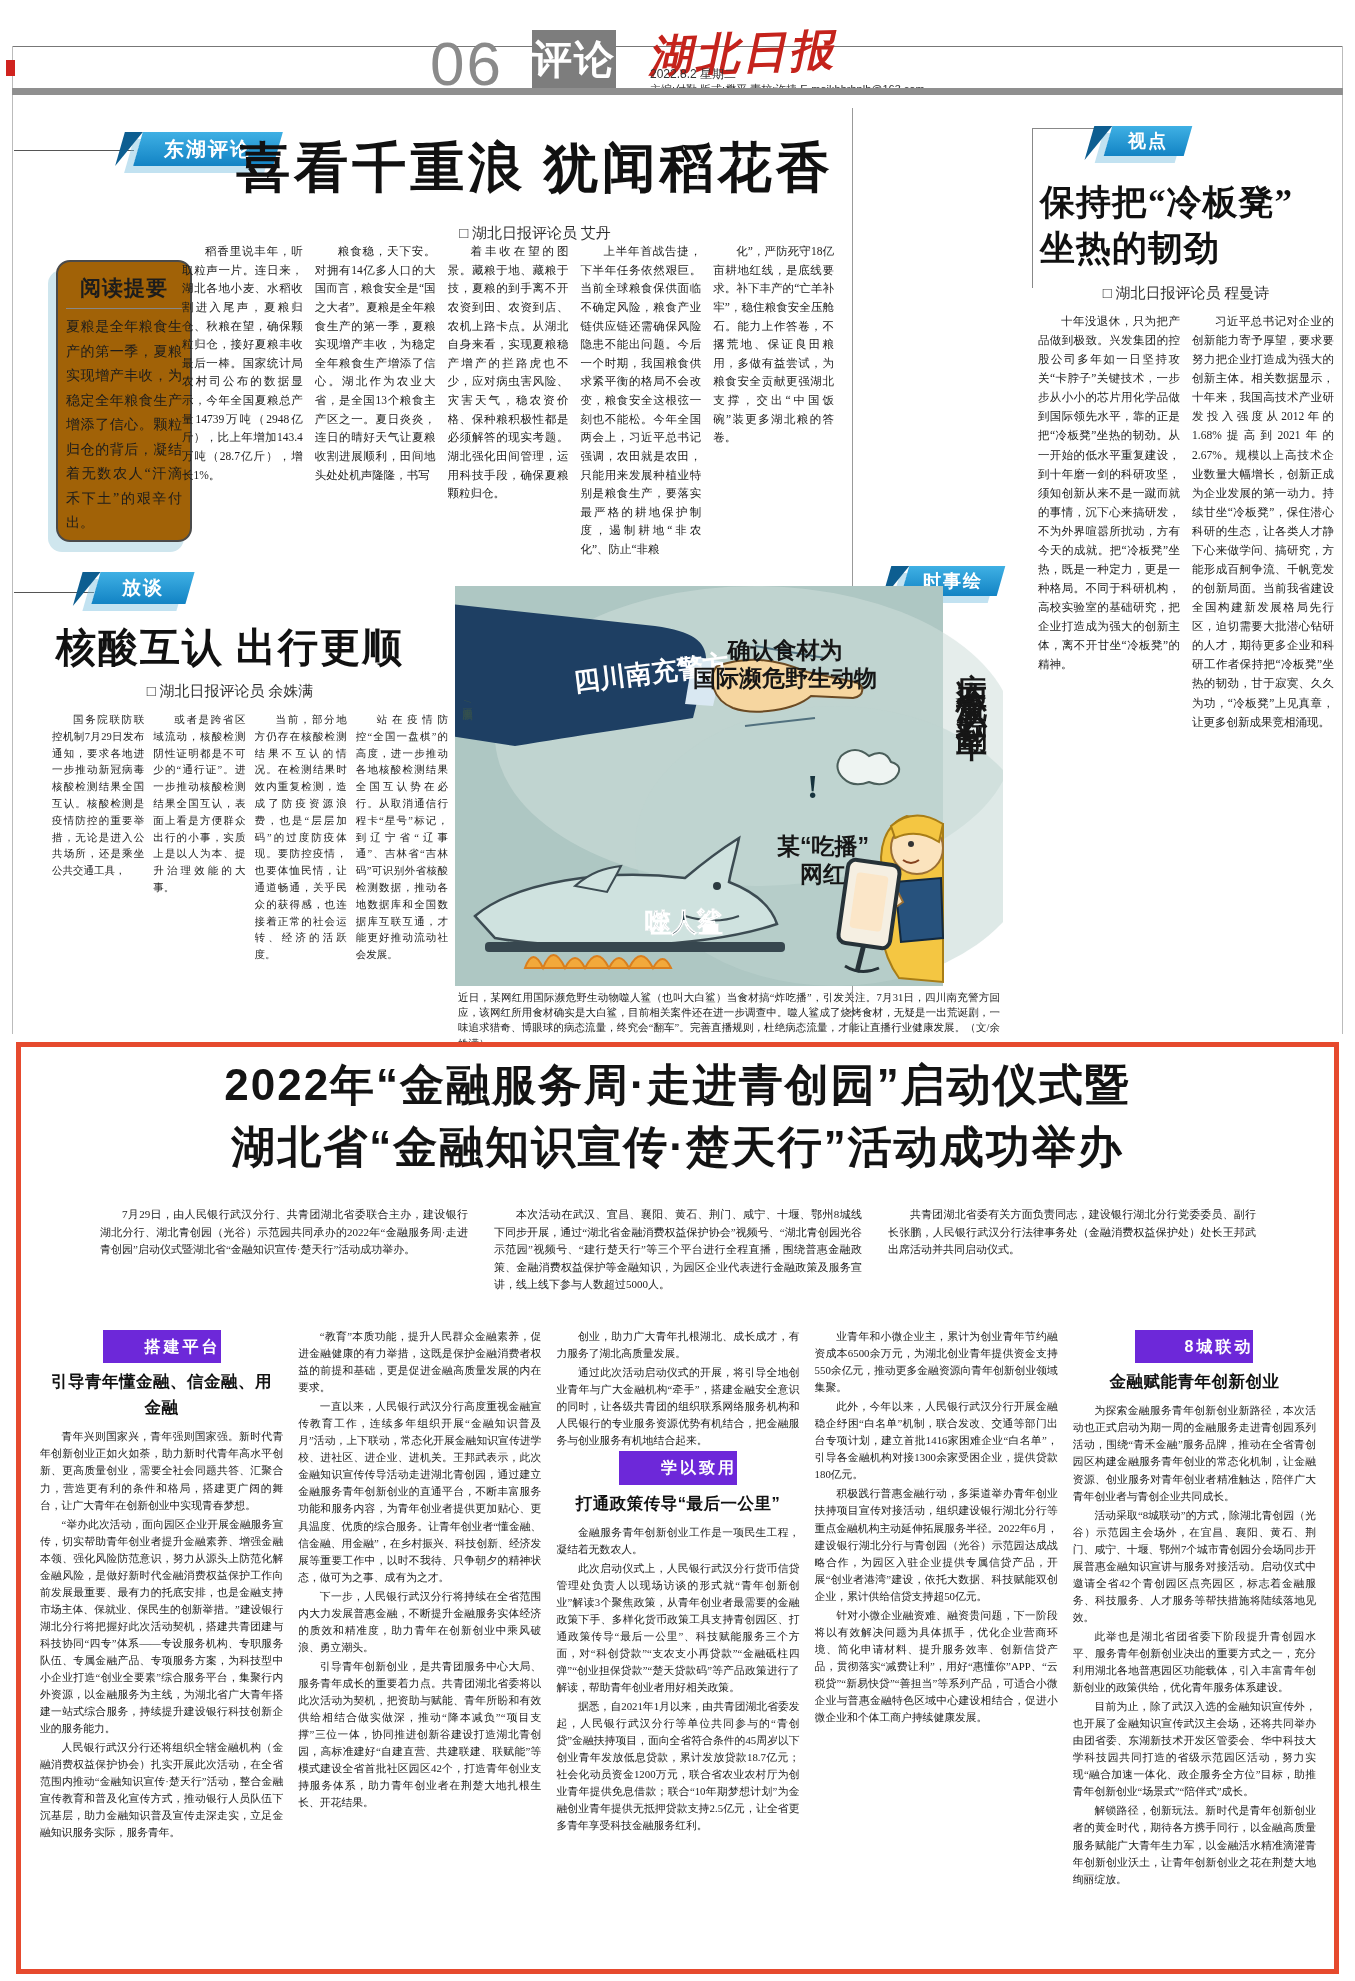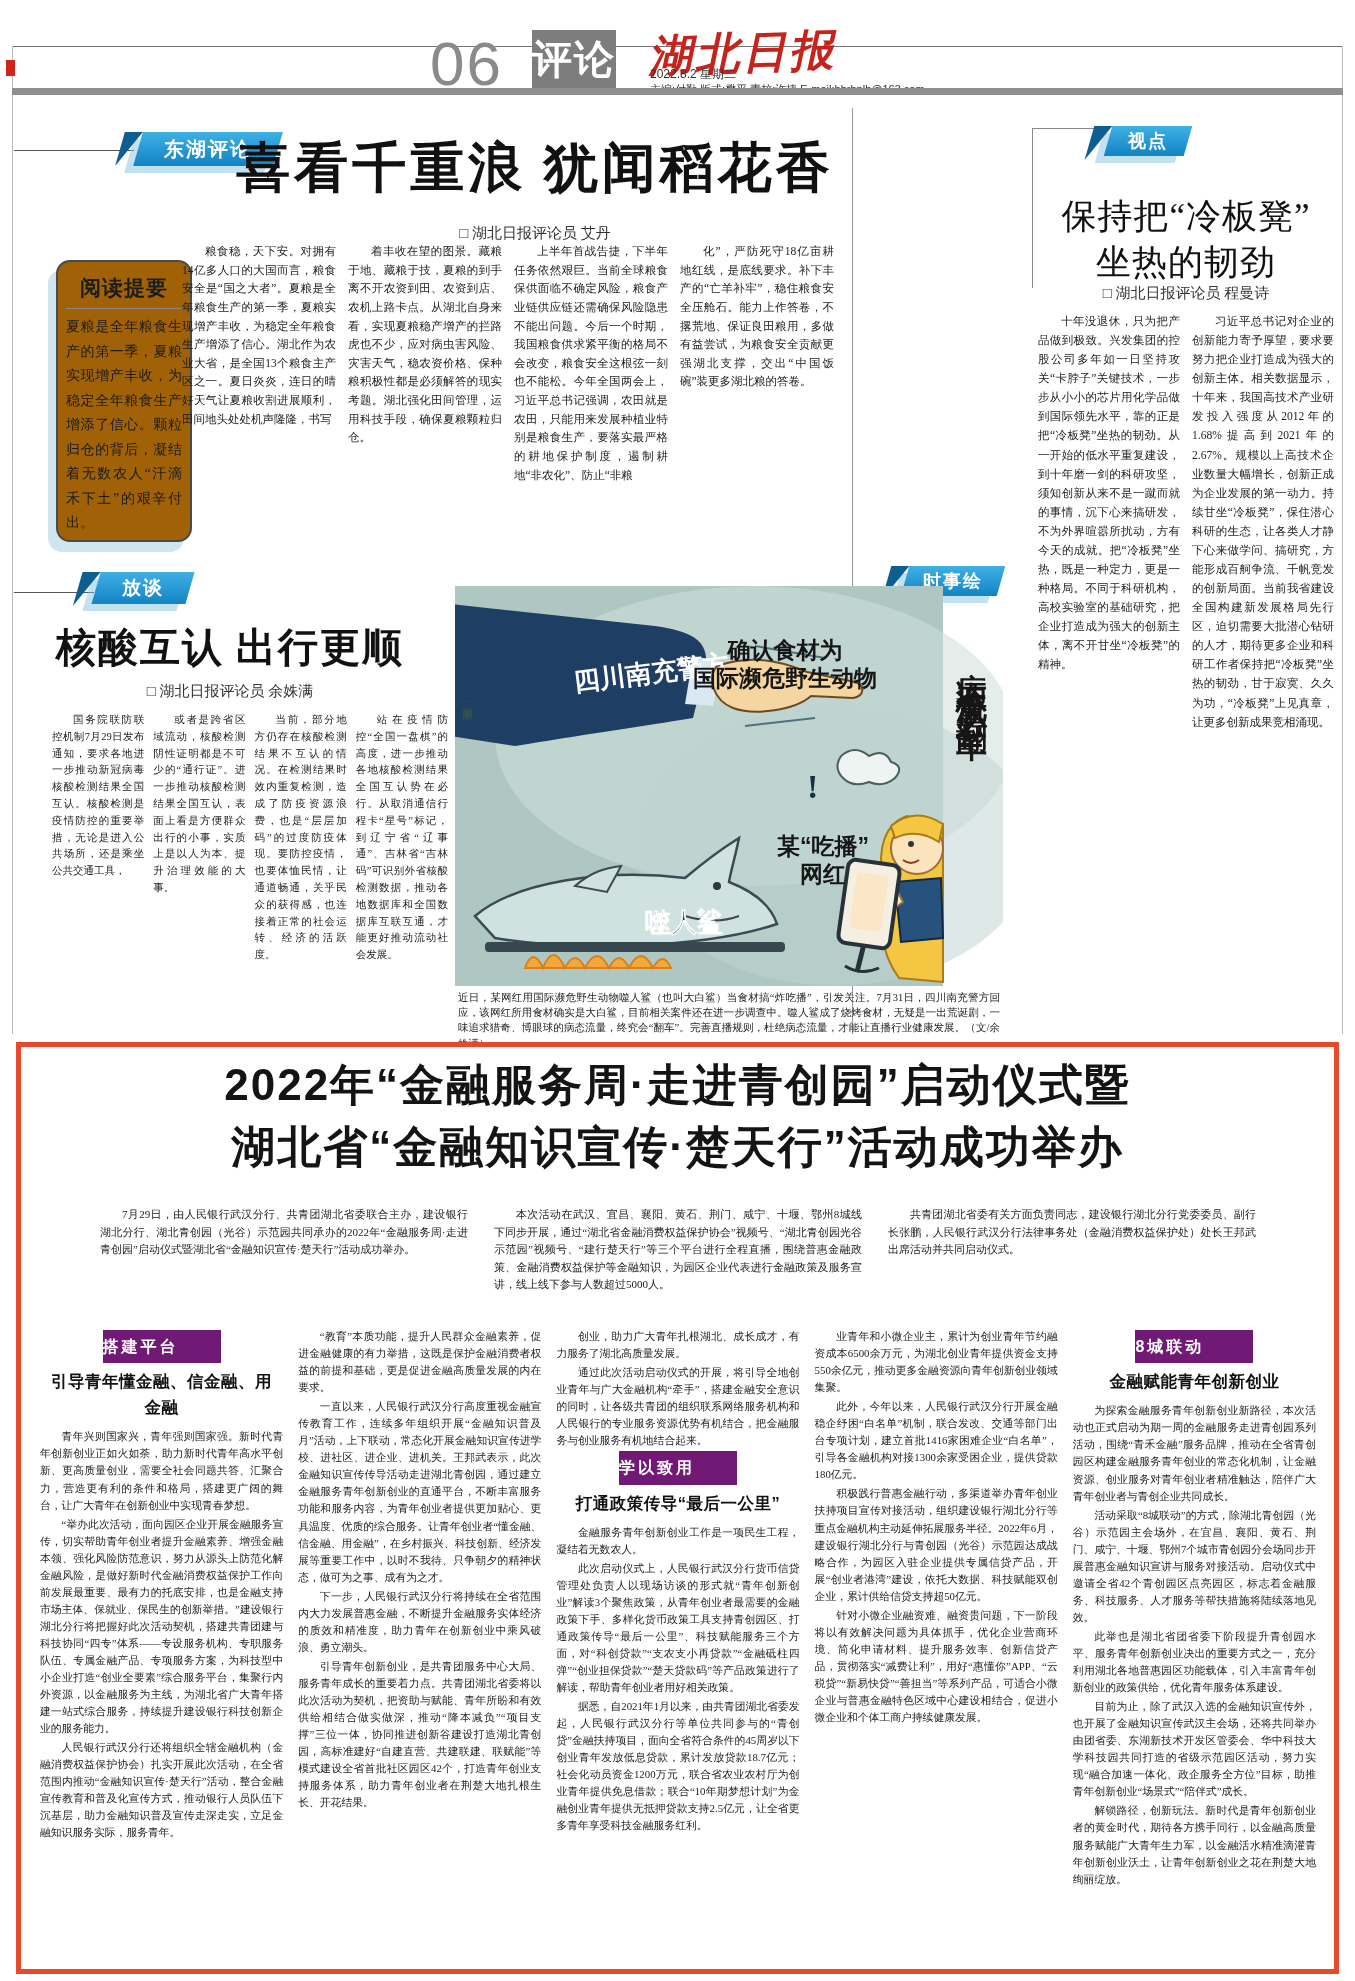--- a/index.html
+++ b/index.html
@@ -39,21 +39,21 @@
           box-shadow:-8px 10px 0 #cfe6ee;padding:10px 8px;}
   .digest h3{margin:2px 0 6px;text-align:center;font-size:21px;letter-spacing:1px;border-bottom:1px solid #888;padding-bottom:6px;}
   .digest div{font-size:14px;line-height:1.75;text-align:justify;}
   .bodycols{display:flex;gap:12px;}
   .bodycols>div{flex:1;overflow:hidden;font-size:11.5px;line-height:1.62;text-align:justify;}
 
   
   .vp-divider{left:852px;top:108px;width:1px;height:926px;background:#999;}
   .vp-frameV{left:1032px;top:128px;width:1px;height:160px;background:#888;}
   .vp-frameH{left:1032px;top:128px;width:72px;height:1px;background:#888;}
-  .vp-title{left:1040px;top:194px;width:292px;text-align:center;font-size:35px;font-weight:400;letter-spacing:1px;line-height:1.32;color:#111;}
+  .vp-title{left:1040px;top:180px;width:292px;text-align:left;font-size:35px;font-weight:700;letter-spacing:1px;line-height:1.32;color:#111;}
   .vp-body{left:1038px;top:312px;width:296px;height:718px;}
   .vp-body .bodycols>div{font-size:11.5px;line-height:1.66;}
 
   
   .ft-title{left:50px;top:620px;width:360px;text-align:center;font-size:40px;font-weight:900;letter-spacing:2px;color:#111;}
   .ft-body{left:52px;top:712px;width:396px;height:322px;}
   .ft-body .bodycols{gap:9px;}
   .ft-body .bodycols>div{font-size:10.5px;line-height:1.6;}
 
   
@@ -64,22 +64,22 @@
   .artist{left:460px;top:700px;writing-mode:vertical-rl;font-size:10px;color:#35514e;}
 
   
   .finbox{left:16px;top:1042px;width:1313px;height:922px;border:5px solid #e64a2e;background:#fff;}
   .fin-headline{left:36px;top:1054px;width:1283px;text-align:center;font-family:"Liberation Sans",sans-serif;
                 font-size:44px;font-weight:900;letter-spacing:2px;line-height:1.42;color:#141414;}
   .fin-intro{left:100px;top:1206px;width:1156px;height:104px;display:flex;gap:26px;}
   .fin-intro>div{flex:1;font-size:11px;line-height:1.6;text-align:justify;overflow:hidden;}
   .fin-cols{left:40px;top:1328px;width:1276px;height:622px;display:flex;gap:15px;}
   .fin-cols>div{flex:1;overflow:hidden;font-size:10.8px;line-height:1.58;text-align:justify;}
-  .fin-badge{display:block;width:118px;margin:2px auto 5px;padding:4px 0;background:#701a75;color:#fff;
-             font-family:"Liberation Sans",sans-serif;font-size:16px;font-weight:bold;text-align:left;letter-spacing:3px;}
+  .fin-badge{display:block;width:118px;margin:2px auto 5px;padding:4px 0;background:#6d28d9;color:#fff;
+             font-family:"Liberation Sans",sans-serif;font-size:16px;font-weight:bold;text-align:right;letter-spacing:3px;}
   .fin-sub{font-family:"Liberation Sans",sans-serif;font-size:16.5px;font-weight:bold;text-align:center;
            text-indent:0;margin:0 4px 8px;color:#111;letter-spacing:.5px;}
 </style>
 </head>
 <body>
 
 <div id="page">
 
   <div class="abs topline"></div>
   <div class="abs edgeL"></div>
@@ -98,20 +98,23 @@
   <div class="abs byline" style="left:225px;top:224px;width:620px;">□ 湖北日报评论员 艾丹</div>
 
   <div class="abs digest">
     <h3>阅读提要</h3>
     <div>夏粮是全年粮食生产的第一季，夏粮实现增产丰收，为稳定全年粮食生产增添了信心。颗粒归仓的背后，凝结着无数农人“汗滴禾下土”的艰辛付出。</div>
   </div>
 
   <div class="abs" style="left:182px;top:242px;width:652px;height:330px;">
     <div class="bodycols" style="height:330px;">
       <div>
+          <p>稻香里说丰年，听取粒声一片。连日来，湖北各地小麦、水稻收割进入尾声，夏粮归仓、秋粮在望，确保颗粒归仓，接好夏粮丰收最后一棒。国家统计局农村司公布的数据显示，今年全国夏粮总产量14739万吨（2948亿斤），比上年增加143.4万吨（28.7亿斤），增长1%。</p>
+        </div>
+      <div>
           <p>粮食稳，天下安。对拥有14亿多人口的大国而言，粮食安全是“国之大者”。夏粮是全年粮食生产的第一季，夏粮实现增产丰收，为稳定全年粮食生产增添了信心。湖北作为农业大省，是全国13个粮食主产区之一。夏日炎炎，连日的晴好天气让夏粮收割进展顺利，田间地头处处机声隆隆，书写</p>
         </div>
       <div>
           <p>着丰收在望的图景。藏粮于地、藏粮于技，夏粮的到手离不开农资到田、农资到店、农机上路卡点。从湖北自身来看，实现夏粮稳产增产的拦路虎也不少，应对病虫害风险、灾害天气，稳农资价格、保种粮积极性都是必须解答的现实考题。湖北强化田间管理，运用科技手段，确保夏粮颗粒归仓。</p>
         </div>
       <div>
           <p>上半年首战告捷，下半年任务依然艰巨。当前全球粮食保供面临不确定风险，粮食产业链供应链还需确保风险隐患不能出问题。今后一个时期，我国粮食供求紧平衡的格局不会改变，粮食安全这根弦一刻也不能松。今年全国两会上，习近平总书记强调，农田就是农田，只能用来发展种植业特别是粮食生产，要落实最严格的耕地保护制度，遏制耕地“非农化”、防止“非粮</p>
         </div>
       <div>
           <p>化”，严防死守18亿亩耕地红线，是底线要求。补下丰产的“亡羊补牢”，稳住粮食安全压舱石。能力上作答卷，不撂荒地、保证良田粮用，多做有益尝试，为粮食安全贡献更强湖北支撑，交出“中国饭碗”装更多湖北粮的答卷。</p>

